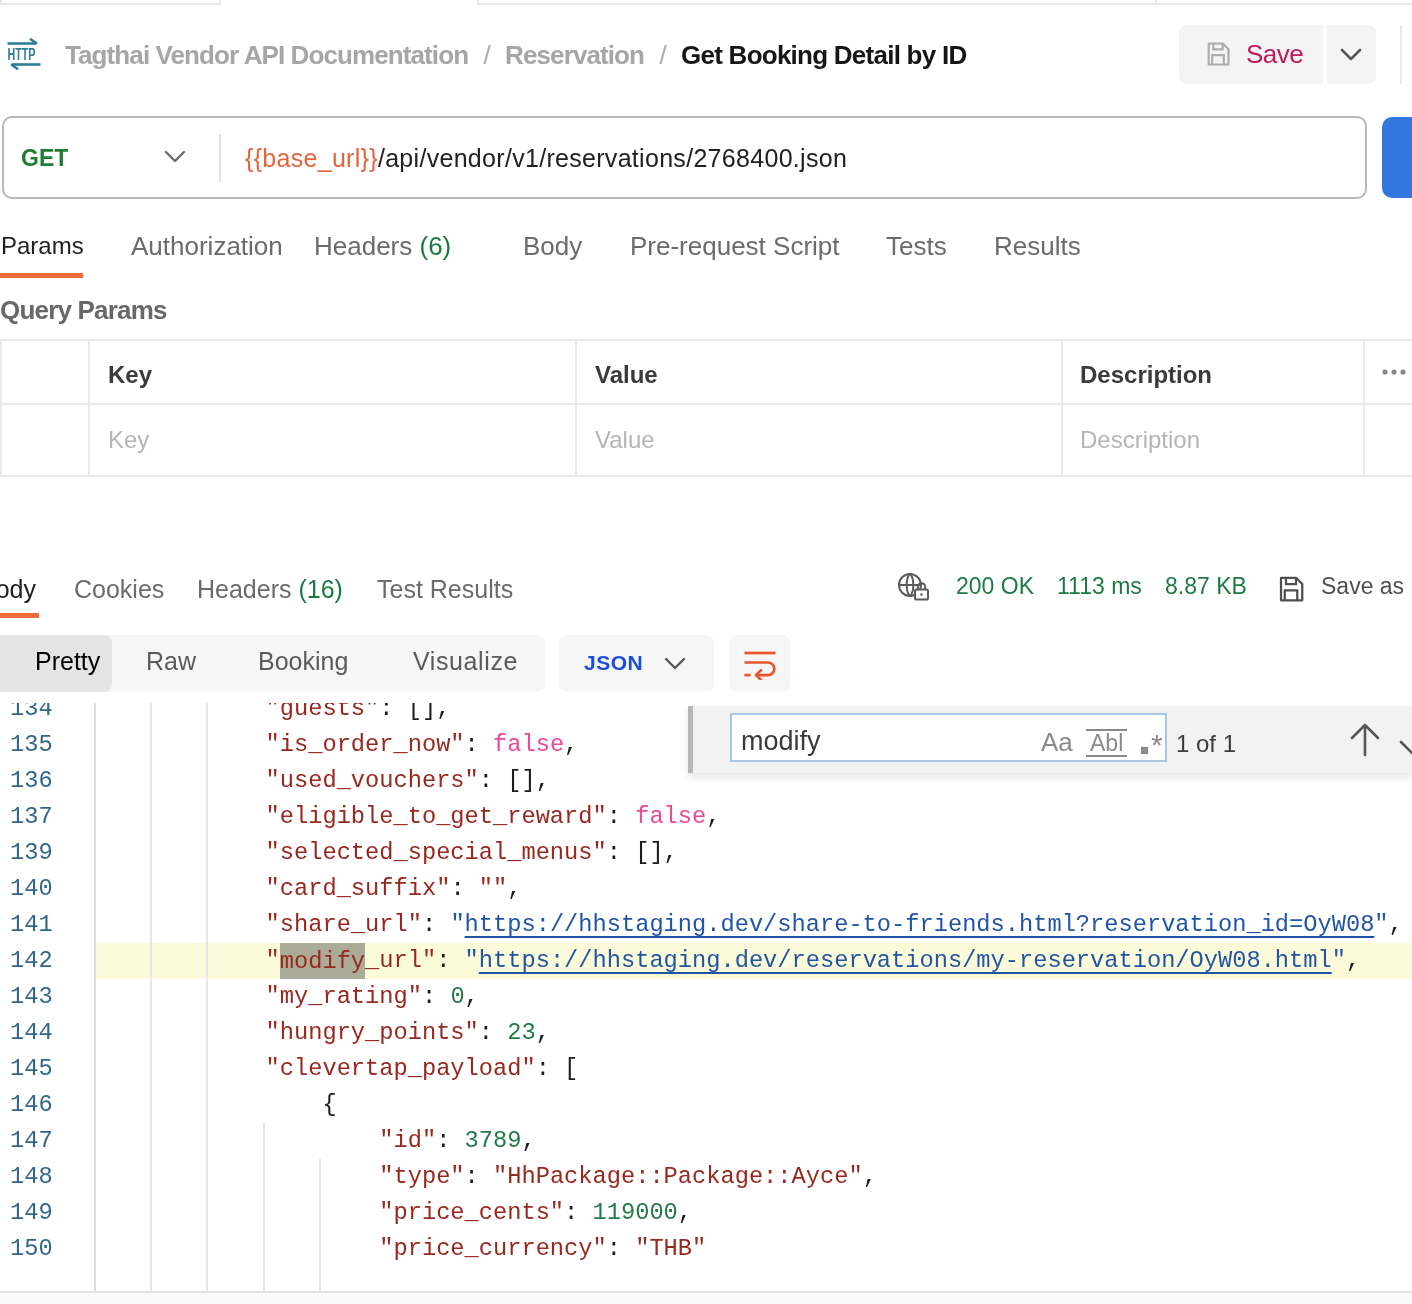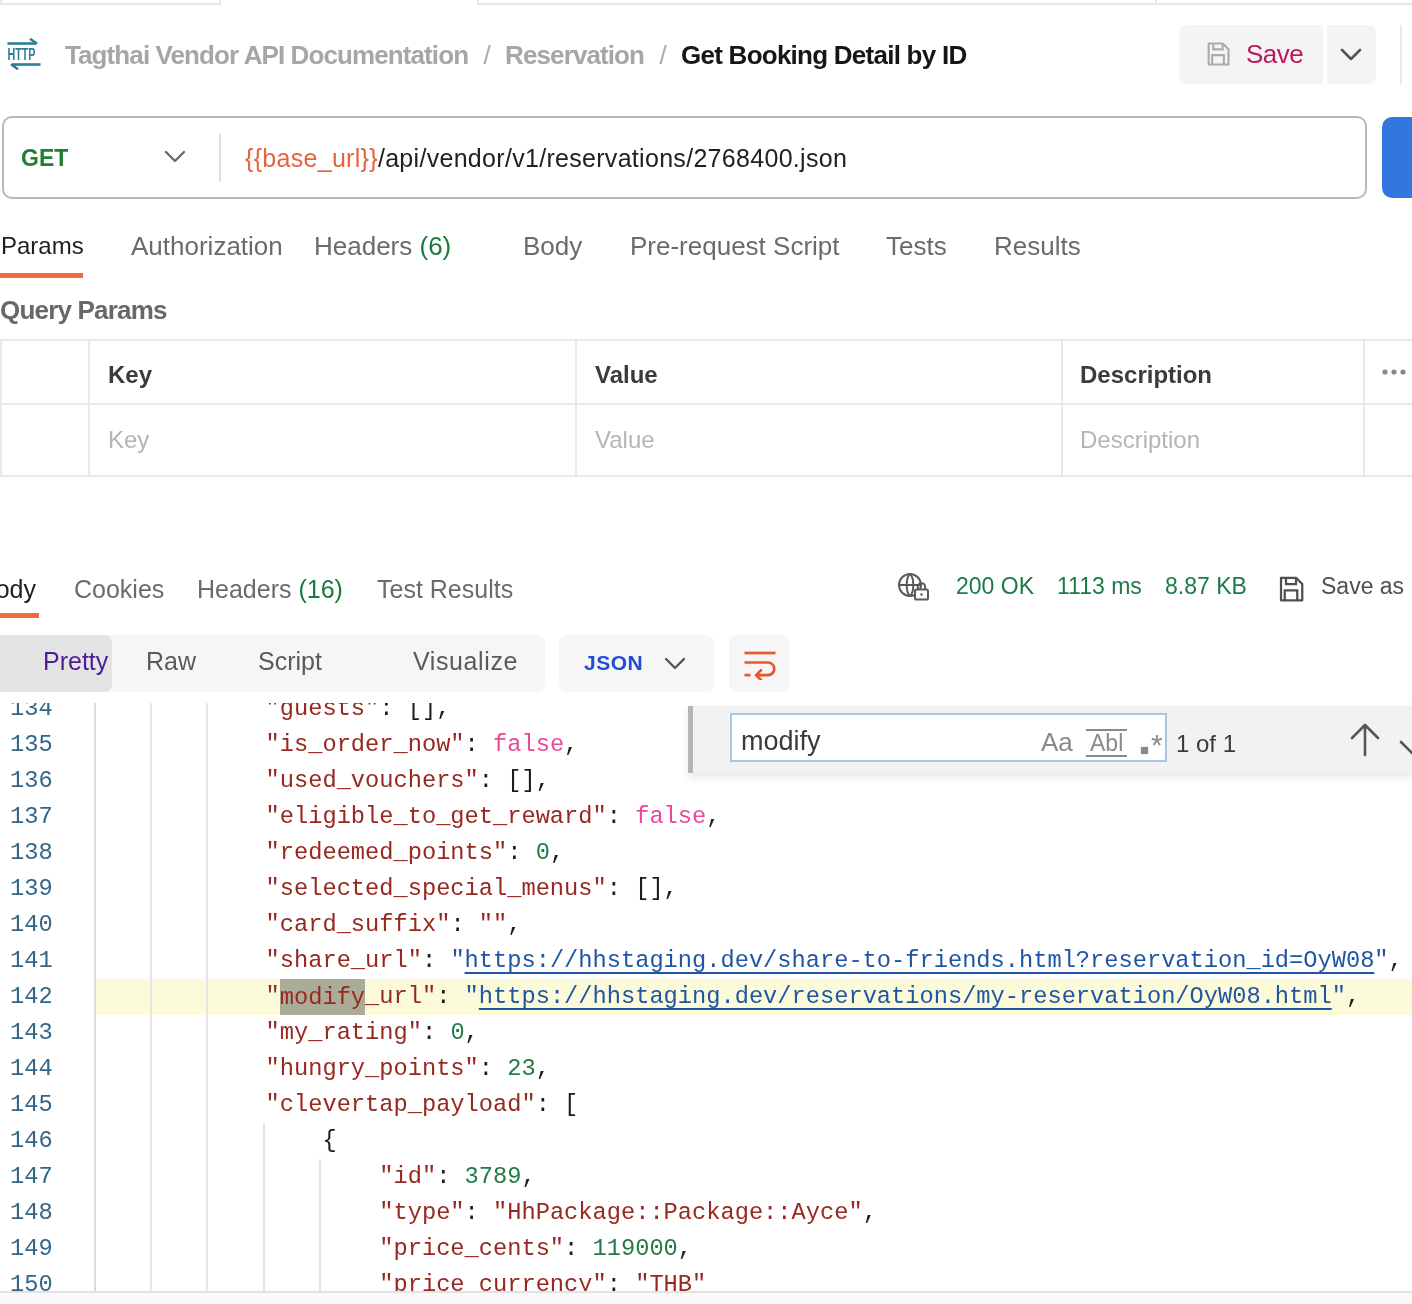--- a/index.html
+++ b/index.html
@@ -161,44 +161,43 @@
   <div class="meta" style="left:1165px;">8.87 KB</div>
   <svg class="abs" style="left:1276px;top:574px;" width="30" height="30" viewBox="0 0 24 24" fill="none" stroke="#4f4f4f" stroke-width="1.8">
     <path d="M4 3 h12 l5 5 v13 h-17 z" stroke-linejoin="round"></path>
     <path d="M8 3 v5 h8 v-5"></path>
     <path d="M7 21 v-8 h10 v8"></path>
   </svg>
   <div id="saveas">Save as</div>
 
   <div id="segwrap"></div>
   <div id="segactive"></div>
-  <div class="seg" style="left:43px;color:#4c1d95;">Pretty</div>
+  <div class="seg" style="left:35px;color:#000000;">Pretty</div>
   <div class="seg" style="left:146px;">Raw</div>
-  <div class="seg" style="left:258px;">Script</div>
+  <div class="seg" style="left:258px;">Booking</div>
   <div class="seg" style="left:413px;letter-spacing:0.6px;">Visualize</div>
   <div id="jsonBtn"></div>
   <div id="jsonTxt">JSON</div>
   <svg class="abs" style="left:662px;top:656px;" width="26" height="16" viewBox="0 0 26 16" fill="none" stroke="#555" stroke-width="2.4">
     <path d="M4 3 L13 12 L22 3" stroke-linecap="round" stroke-linejoin="round"></path>
   </svg>
   <div id="wrapBtn"></div>
   <svg class="abs" style="left:743px;top:650px;" width="34" height="30" viewBox="0 0 34 30" fill="none" stroke="#e8562c" stroke-width="2.7">
     <path d="M1.5 3 H32.5"></path>
     <path d="M1.5 12.5 H25 a6.3 6.3 0 0 1 0 12.6 H14"></path>
     <path d="M18 20.3 L13 25.1 L18 29.9" stroke-linejoin="round" stroke-linecap="round"></path>
     <path d="M1.5 25.1 H7.5"></path>
   </svg>
 
   <div id="code">
     <div id="codeinner">
       <div class="cl"><span class="ln">134</span><span class="ct"><span class="s">            "guests"</span><span class="p">: [],</span></span></div>
       <div class="cl"><span class="ln">135</span><span class="ct"><span class="s">            "is_order_now"</span><span class="p">: </span><span class="k">false</span><span class="p">,</span></span></div>
       <div class="cl"><span class="ln">136</span><span class="ct"><span class="s">            "used_vouchers"</span><span class="p">: [],</span></span></div>
       <div class="cl"><span class="ln">137</span><span class="ct"><span class="s">            "eligible_to_get_reward"</span><span class="p">: </span><span class="k">false</span><span class="p">,</span></span></div>
-      <div class="cl"><span class="ln">138</span><span class="ct"><span class="s">            "redeemed_points"</span><span class="p">: </span><span class="n">0</span><span class="p">,</span></span></div>
       <div class="cl"><span class="ln">139</span><span class="ct"><span class="s">            "selected_special_menus"</span><span class="p">: [],</span></span></div>
       <div class="cl"><span class="ln">140</span><span class="ct"><span class="s">            "card_suffix"</span><span class="p">: </span><span class="s">""</span><span class="p">,</span></span></div>
       <div class="cl"><span class="ln">141</span><span class="ct"><span class="s">            "share_url"</span><span class="p">: </span><span class="q">"</span><span class="l">https://hhstaging.dev/share-to-friends.html?reservation_id=OyW08</span><span class="q">"</span><span class="p">,</span></span></div>
       <div class="cl"><span class="hl"></span><span class="ln">142</span><span class="ct"><span class="s">            "</span><span class="match"><span class="s">modify</span></span><span class="s">_url"</span><span class="p">: </span><span class="q">"</span><span class="l">https://hhstaging.dev/reservations/my-reservation/OyW08.html</span><span class="q">"</span><span class="p">,</span></span></div>
       <div class="cl"><span class="ln">143</span><span class="ct"><span class="s">            "my_rating"</span><span class="p">: </span><span class="n">0</span><span class="p">,</span></span></div>
       <div class="cl"><span class="ln">144</span><span class="ct"><span class="s">            "hungry_points"</span><span class="p">: </span><span class="n">23</span><span class="p">,</span></span></div>
       <div class="cl"><span class="ln">145</span><span class="ct"><span class="s">            "clevertap_payload"</span><span class="p">: [</span></span></div>
       <div class="cl"><span class="ln">146</span><span class="ct"><span class="p">                {</span></span></div>
       <div class="cl"><span class="ln">147</span><span class="ct"><span class="s">                    "id"</span><span class="p">: </span><span class="n">3789</span><span class="p">,</span></span></div>
       <div class="cl"><span class="ln">148</span><span class="ct"><span class="s">                    "type"</span><span class="p">: </span><span class="s">"HhPackage::Package::Ayce"</span><span class="p">,</span></span></div>

